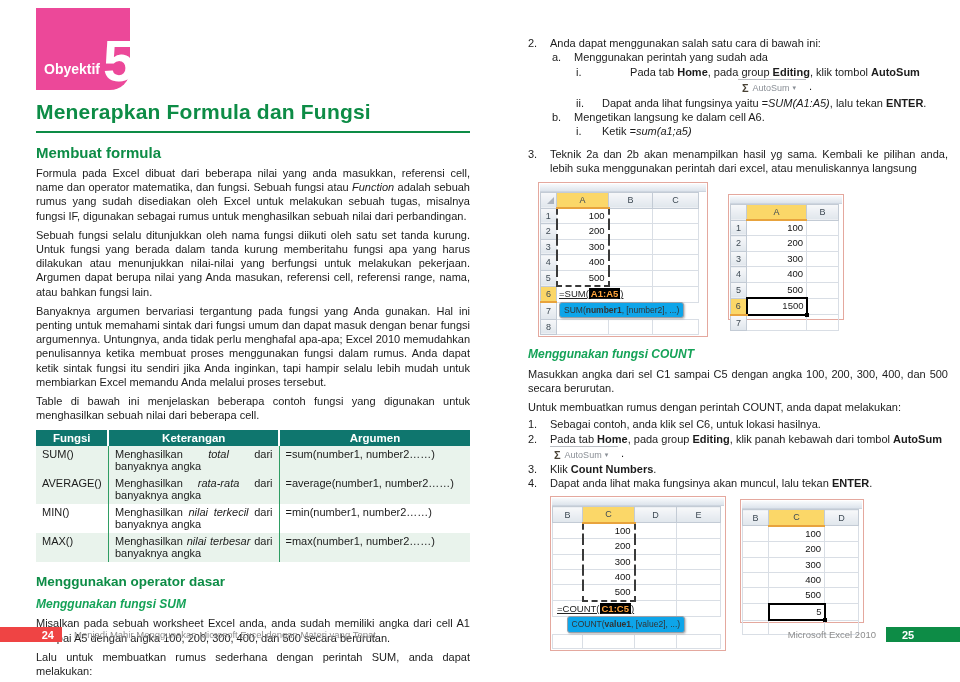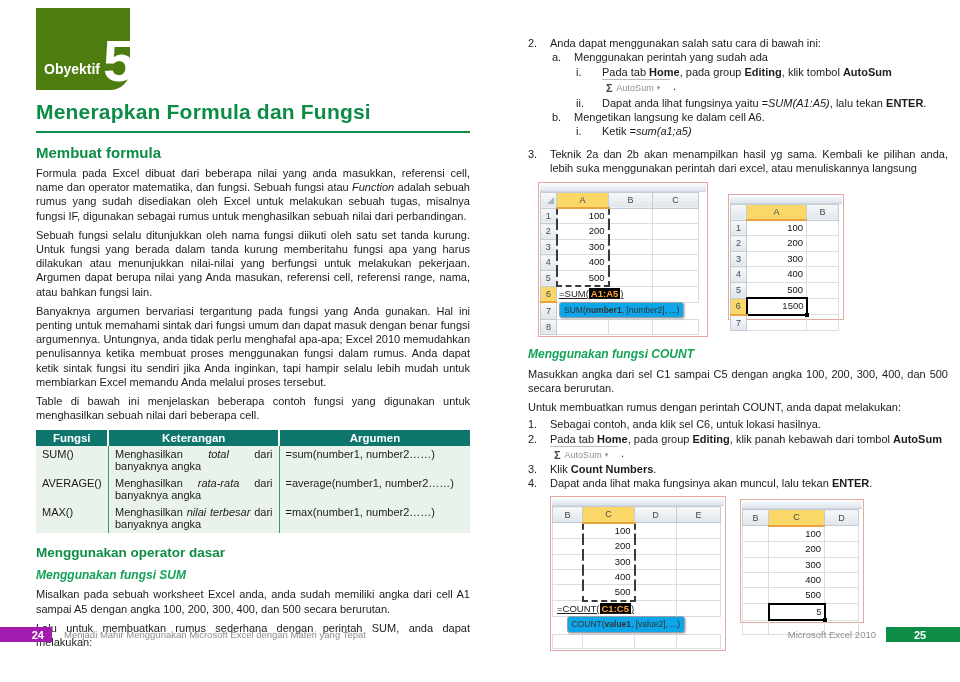--- a/index.html
+++ b/index.html
@@ -9,21 +9,21 @@
     color:#1c1c1c;overflow:hidden;
   }
   .b{font-weight:bold}.i{font-style:italic}
   .page{position:absolute;top:0;height:682px;}
   #left-page{left:0;width:480px;}
   #right-page{left:480px;width:480px;}
 
   
   .lp-content{margin-left:36px;width:434px;}
   .obj-box{
-    margin-top:8px;width:94px;height:82px;background:#4d7c0f;color:#fff;
+    margin-top:8px;width:94px;height:82px;background:#ec4899;color:#fff;
     border-bottom-right-radius:20px;display:flex;align-items:flex-end;
     padding:0 4px 4px 8px;box-sizing:border-box;
   }
   .obj-label{font-weight:bold;font-size:14px;margin-bottom:9px;}
   .obj-num{font-weight:bold;font-size:58px;line-height:50px;margin-left:3px;}
   .doc-title{
     margin-top:10px;color:#0d8c46;font-size:21px;font-weight:bold;
     padding-bottom:7px;border-bottom:2px solid #0d8c46;letter-spacing:.2px;
   }
   .h-green{color:#0d8c46;font-weight:bold;font-size:15px;margin-top:11px;margin-bottom:4px;}
@@ -45,28 +45,28 @@
   table.fn td.c2,table.fn td.c3{border-left:1.5px solid #2f9d63;}
   table.fn tr.alt td{background:#e9f3ec;}
   table.fn td.c1{width:60px;}
   table.fn td.c2{width:168px;text-align:justify;}
   table.fn td.c3{width:188px;}
 
   
   .footer{position:absolute;bottom:40px;display:flex;align-items:center;font-size:9.5px;color:#8d8d8d;}
   #footer-left{left:0;}
   .pg-box-l{
-    width:52px;height:15px;background:#a21caf;color:#fff;font-weight:bold;font-size:11px;
+    width:62px;height:15px;background:#ef4444;color:#fff;font-weight:bold;font-size:11px;
     display:flex;align-items:center;justify-content:flex-end;padding-right:8px;box-sizing:border-box;
     margin-right:12px;flex:none;
   }
   #footer-right{right:0;justify-content:flex-end;}
   .pg-box-r{
     width:74px;height:15px;background:#0d8c46;color:#fff;font-weight:bold;font-size:11px;
-    display:flex;align-items:center;padding-left:28px;box-sizing:border-box;
+    display:flex;align-items:center;padding-left:16px;box-sizing:border-box;
     margin-left:10px;flex:none;
   }
 
   
   .rp-content{margin-left:48px;width:420px;font-size:11px;line-height:14.4px;}
   .rp-content{margin-top:36px;}
   .sub-a{margin-left:24px;}
   .sub-i{margin-left:48px;}
   .li-num-sm{width:22px;flex:none;}
   .li-num-rom{width:26px;flex:none;}
@@ -135,20 +135,25 @@
       <tr class="alt">
         <td class="c1">SUM()</td>
         <td class="c2"><span>Menghasilkan </span><span class="i">total</span><span> dari banyaknya angka</span></td>
         <td class="c3">=sum(number1, number2……)</td>
       </tr>
       <tr class="alt">
         <td class="c1">AVERAGE()</td>
         <td class="c2"><span>Menghasilkan </span><span class="i">rata-rata</span><span> dari banyaknya angka</span></td>
         <td class="c3">=average(number1, number2……)</td>
       </tr>
+      <tr>
+        <td class="c1">MIN()</td>
+        <td class="c2"><span>Menghasilkan </span><span class="i">nilai terkecil</span><span> dari banyaknya angka</span></td>
+        <td class="c3">=min(number1, number2……)</td>
+      </tr>
       <tr class="alt">
         <td class="c1">MAX()</td>
         <td class="c2"><span>Menghasilkan </span><span class="i">nilai terbesar</span><span> dari banyaknya angka</span></td>
         <td class="c3">=max(number1, number2……)</td>
       </tr>
     </tbody>
       </table>
 
     <div class="h-green-sm">Menggunakan operator dasar</div>
     <div class="h-green-it">Menggunakan fungsi SUM</div>
@@ -169,21 +174,21 @@
     <div class="li-row">
       <span class="li-num-sm">2.</span>
       <span class="li-text"><span>Anda dapat menggunakan salah satu cara di bawah ini:</span></span>
     </div>
     <div class="li-row sub-a">
       <span class="li-num-sm">a.</span>
       <span class="li-text"><span>Menggunakan perintah yang sudah ada</span></span>
     </div>
     <div class="li-row sub-i">
       <span class="li-num-rom">i.</span>
-      <span class="li-text" style="text-align:left;">
+      <span class="li-text" style="text-align:center;">
         <span><span>Pada tab </span><span class="b">Home</span><span>, pada group </span><span class="b">Editing</span><span>, klik tombol </span><span class="b">AutoSum</span><span>  </span></span><span class="autosum">
             <span class="sigma">Σ</span>
             <span class="as-label">AutoSum</span>
             <span class="as-caret">▾</span>
           </span><span><span> .</span></span>
       </span>
     </div>
     <div class="li-row sub-i">
       <span class="li-num-rom">ii.</span>
       <span class="li-text"><span>Dapat anda lihat fungsinya yaitu </span><span class="i">=SUM(A1:A5)</span><span>, lalu tekan </span><span class="b">ENTER</span><span>.</span></span>

